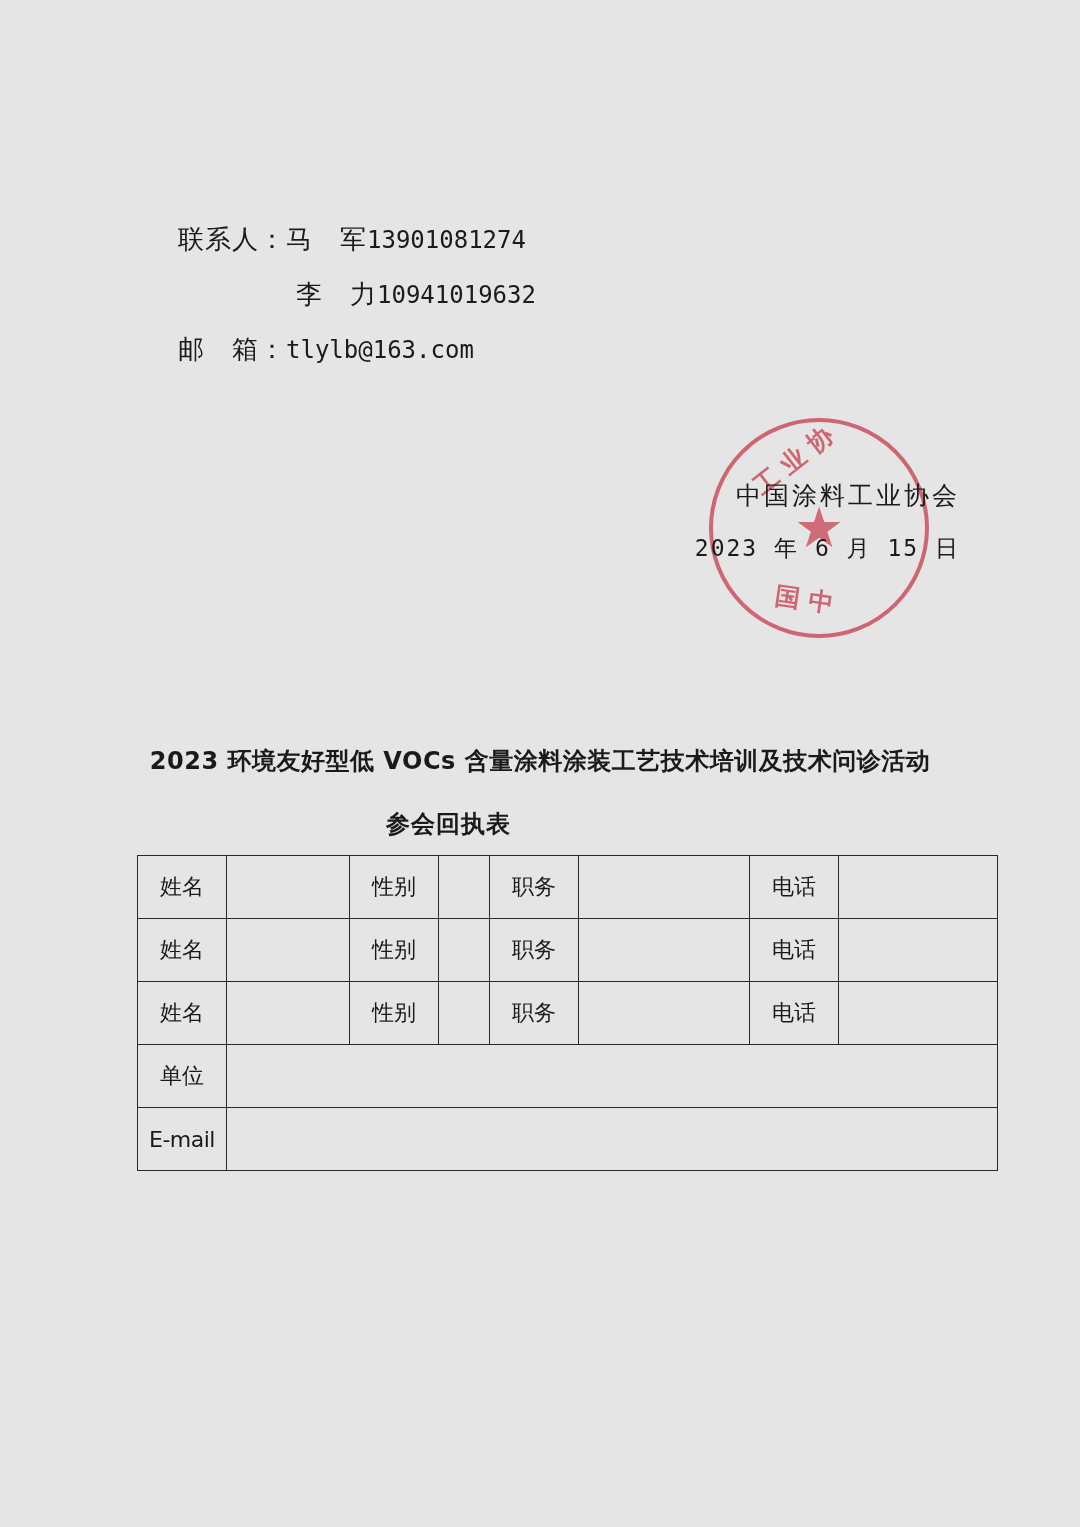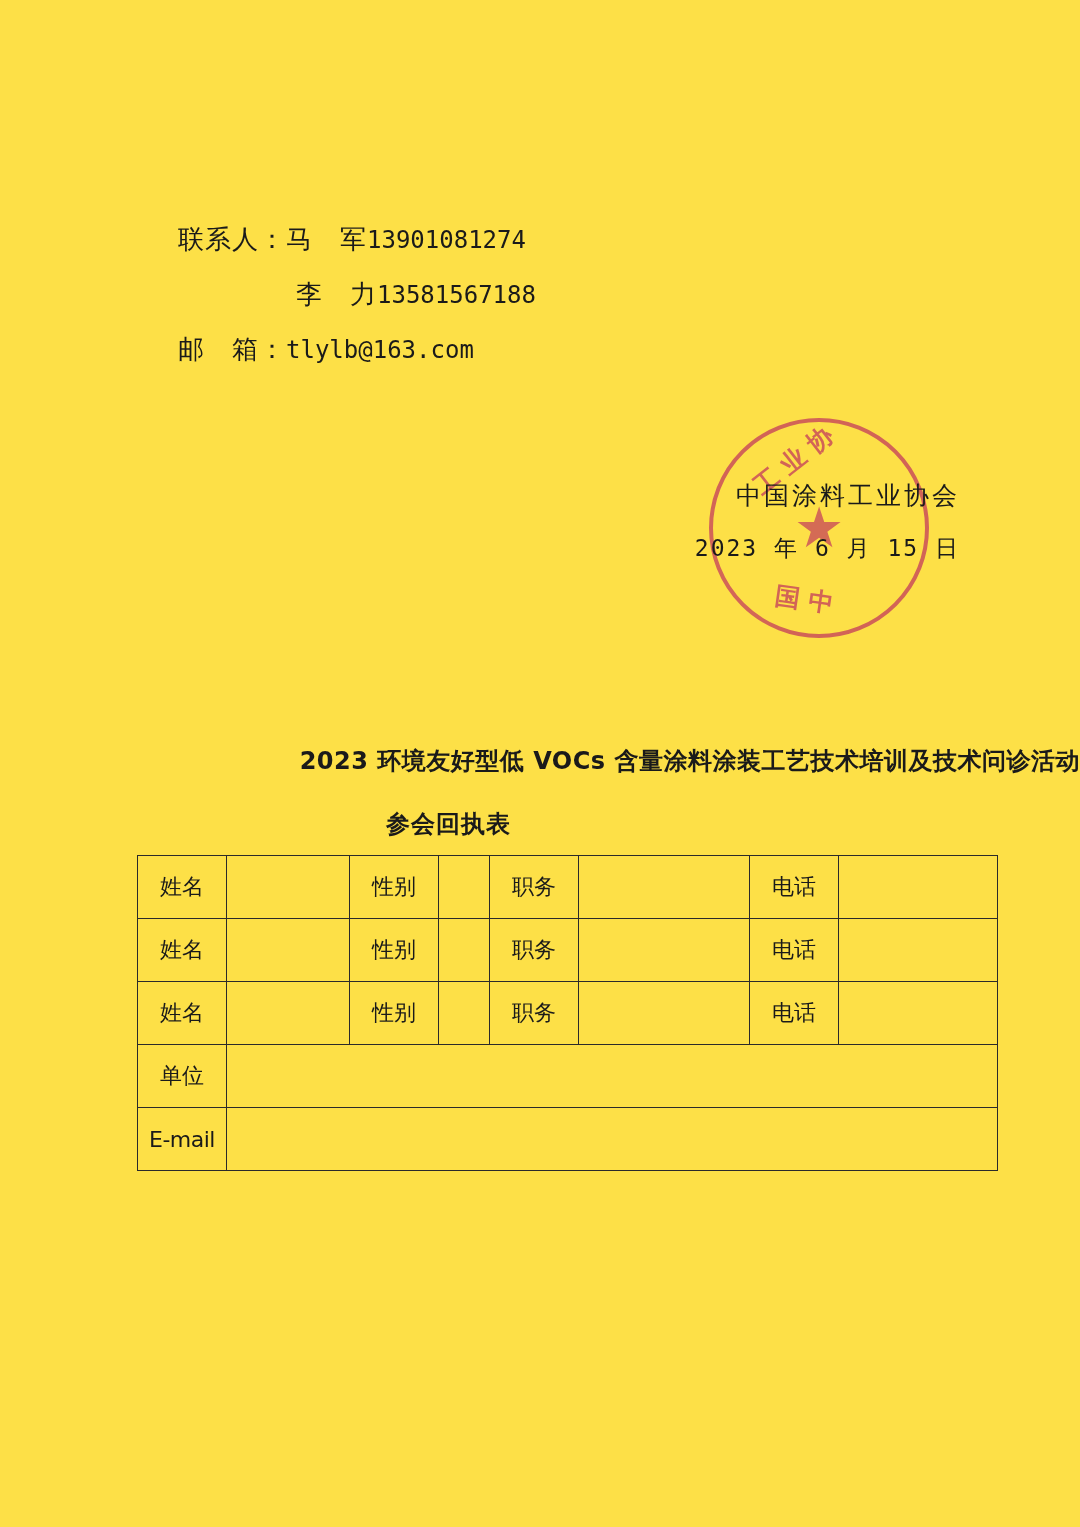--- a/index.html
+++ b/index.html
@@ -12,21 +12,21 @@
     height: 1527px;
     position: relative;
     font-family: "Liberation Serif", serif;
     color: #1a1a1a;
     overflow: hidden;
   }
 
   .page {
     position: absolute;
     inset: 0;
-    background: #fde047;
+    background: #e5e5e5;
     text-decoration: underline;
   }
 
   
   .contact-block {
     position: absolute;
     left: 178px;
     top: 212px;
     width: 760px;
   }
@@ -105,21 +105,21 @@
     font-weight: bold;
     letter-spacing: 0;
   }
 
   
   .form-title {
     position: absolute;
     left: 0;
     top: 745px;
     width: 1080px;
-    text-align: right;
+    text-align: center;
     font-family: "DejaVu Sans", sans-serif;
     font-size: 24px;
     font-weight: bold;
     letter-spacing: 0.5px;
   }
   .form-subtitle {
     position: absolute;
     left: 0;
     top: 808px;
     width: 897px;
@@ -161,21 +161,21 @@
   td.tall { height: 60px; }
   td.taller { height: 72px; }
 </style>
 </head>
 <body>
 
 <div class="page">
 
   <div class="contact-block">
     <div class="contact-line"><span class="cn">联系人：</span><span class="cn">马　军</span><span class="mono">13901081274</span></div>
-    <div class="contact-line indent-2"><span class="cn">李　力</span><span class="mono">13581567188</span></div>
+    <div class="contact-line indent-2"><span class="cn">李　力</span><span class="mono">10941019632</span></div>
     <div class="contact-line"><span class="cn">邮　箱：</span><span class="mono">tlylb@163.com</span></div>
   </div>
 
   <div class="seal">
     <div class="seal-inner">
       <div class="seal-char" style="left: 34px; top: 22px; transform: rotate(-38deg);">工 业 协</div>
       <div class="seal-char" style="left: 62px; bottom: 18px; transform: rotate(8deg);">国 中</div>
       <div class="seal-star">★</div>
     </div>
   </div>

